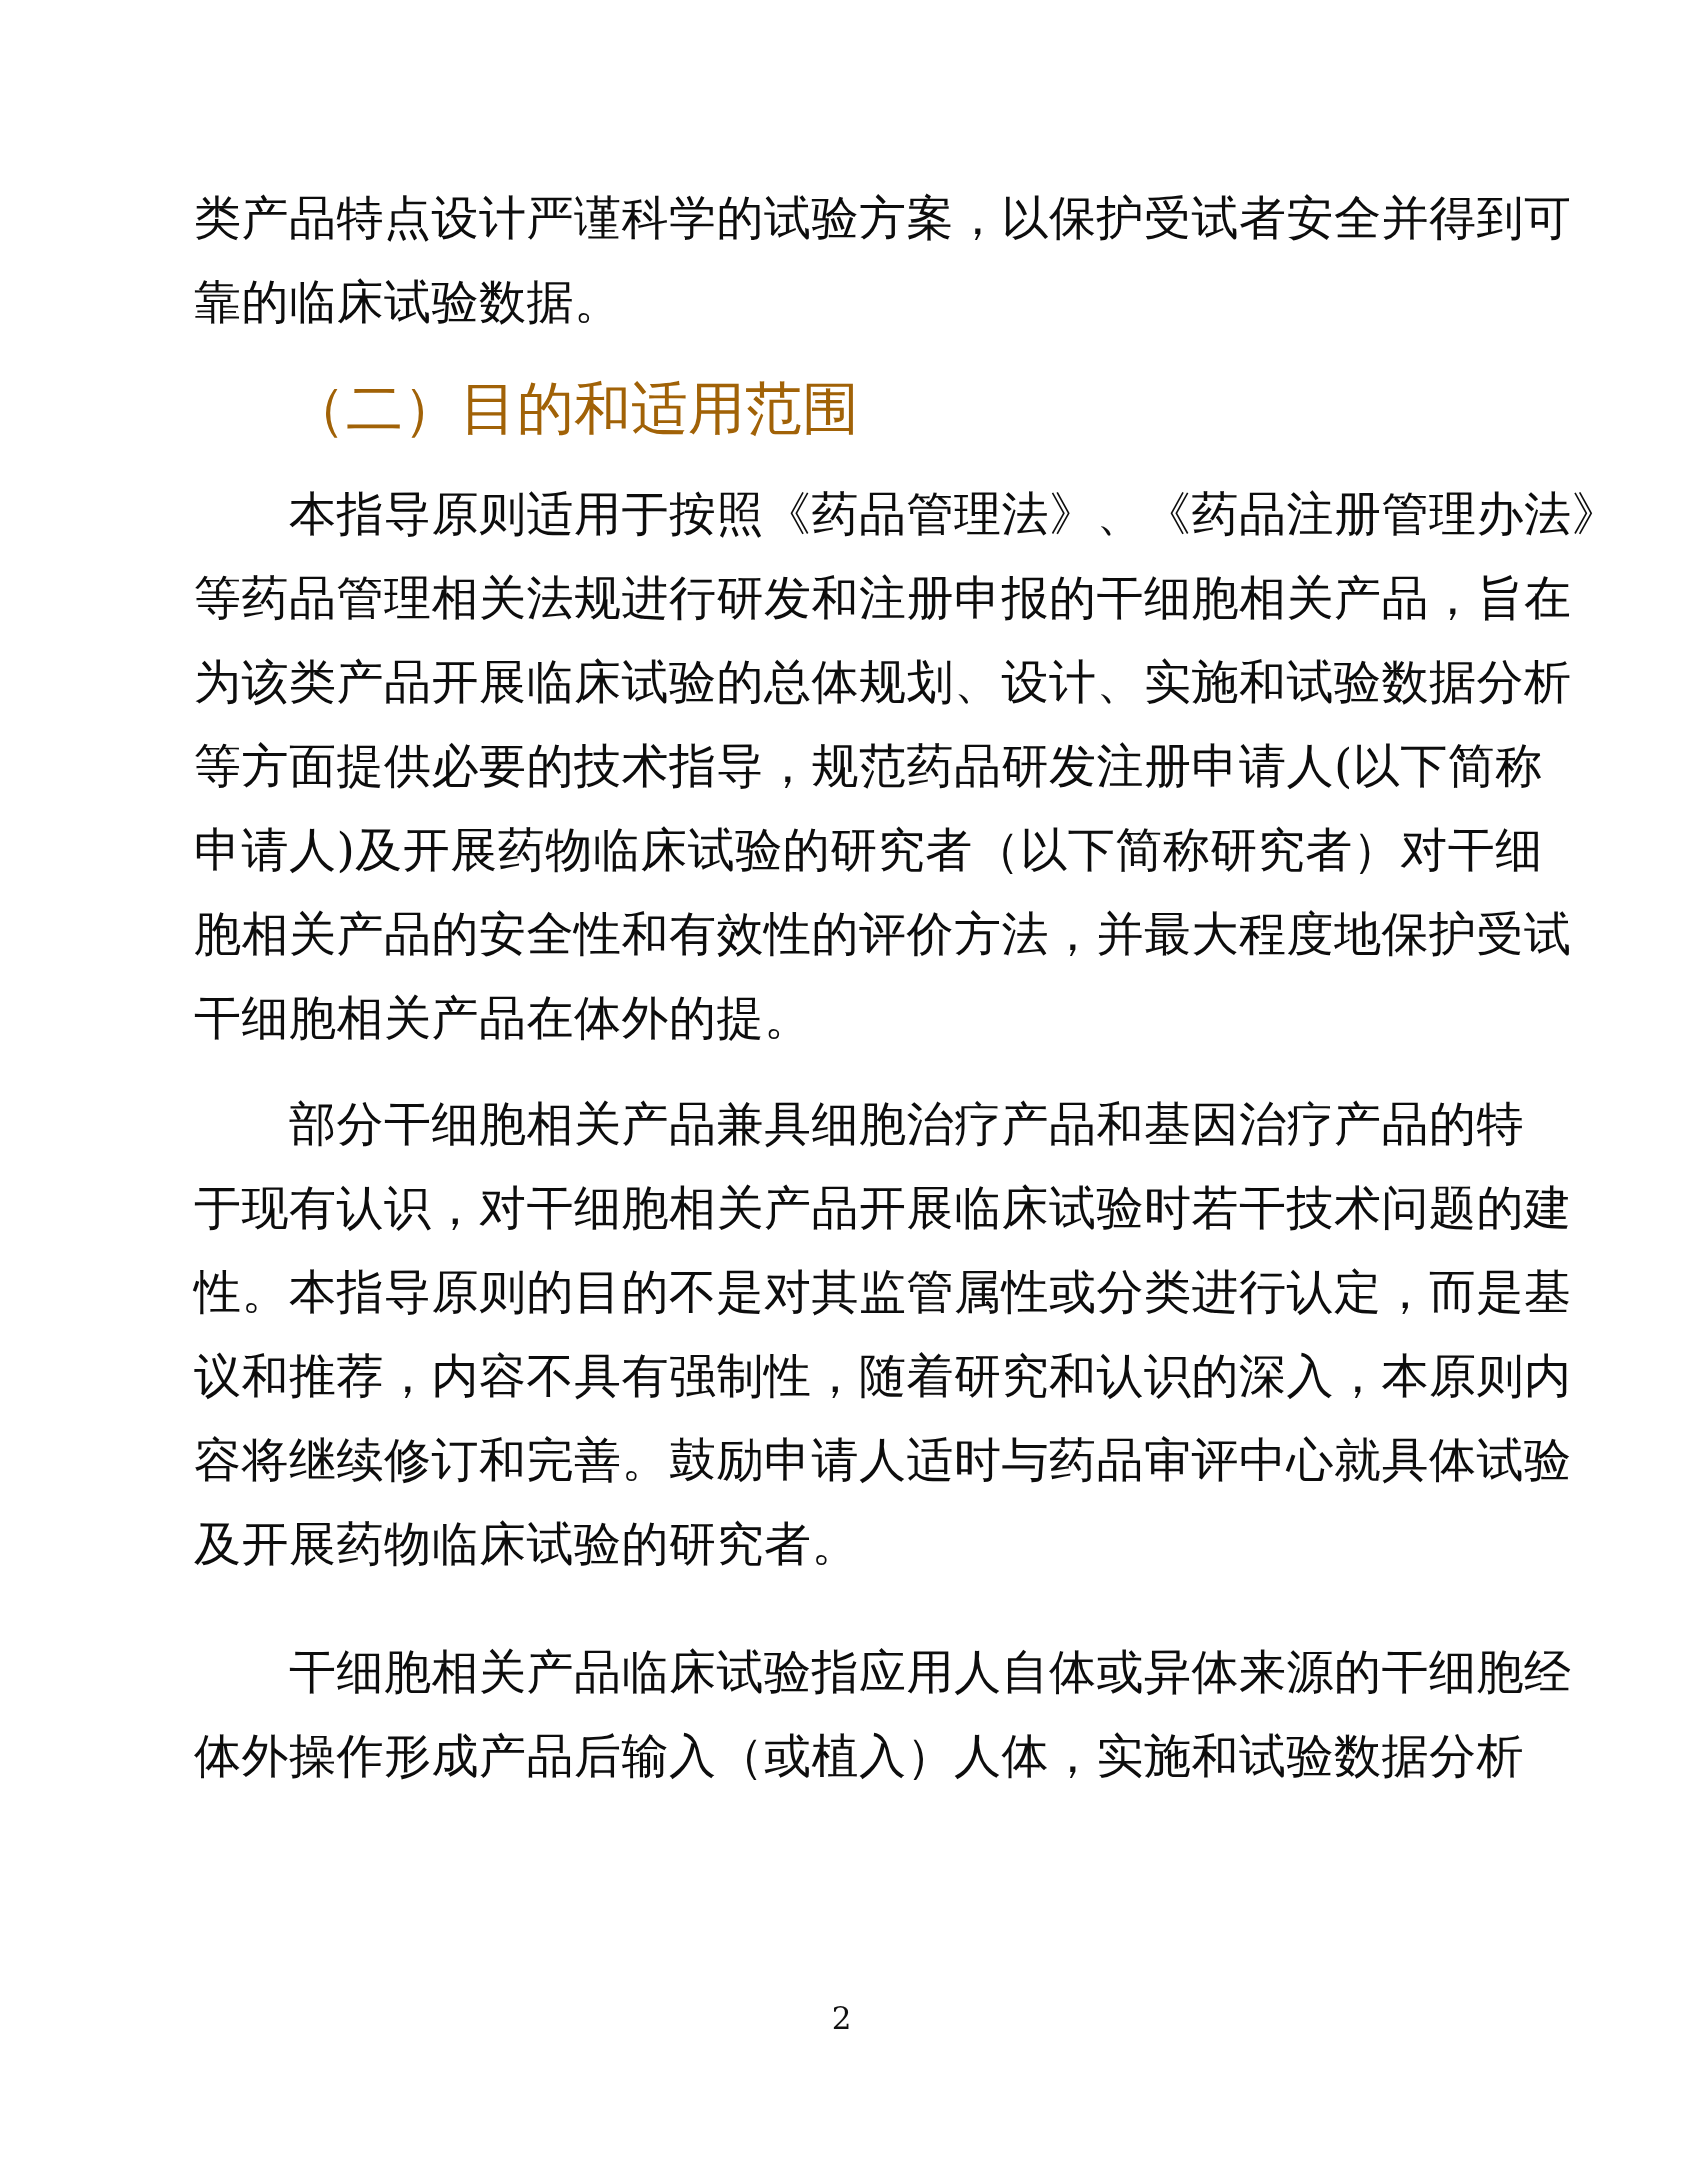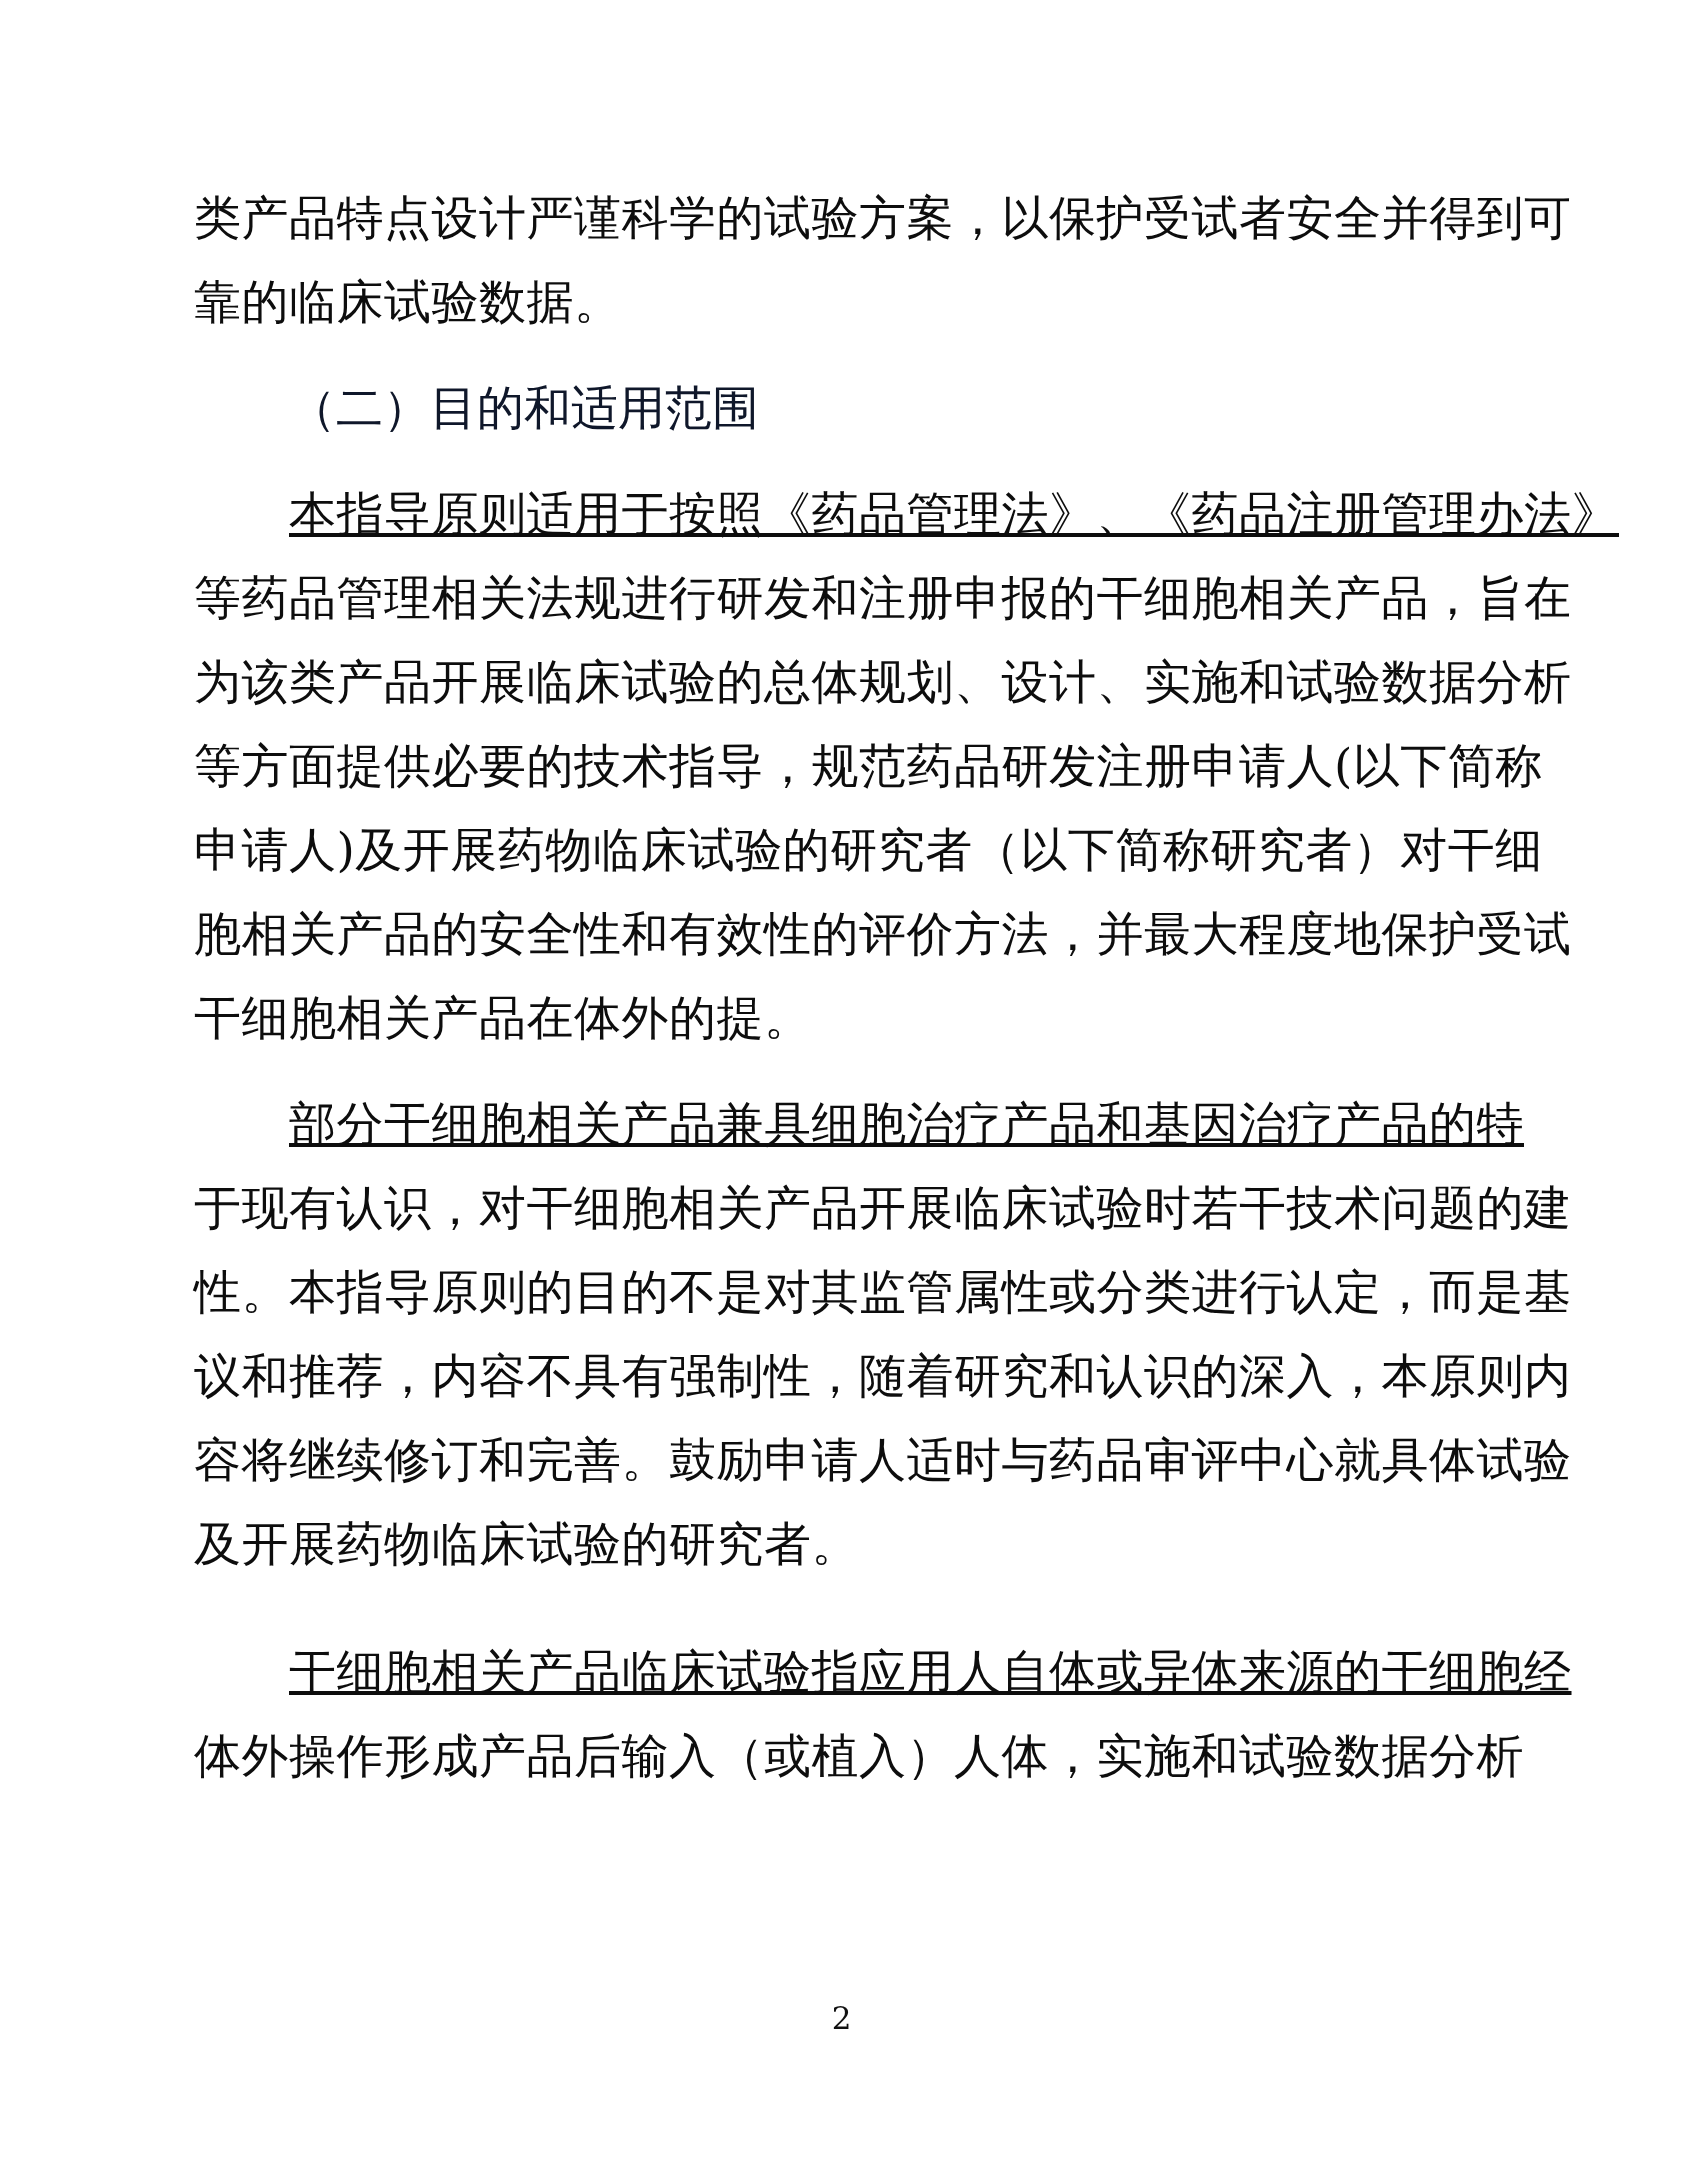--- a/index.html
+++ b/index.html
@@ -25,26 +25,25 @@
   .line {
     font-size: 47px;
     line-height: 84px;
     color: #0d0d0d;
     letter-spacing: 0.5px;
     white-space: pre;
     font-weight: 400;
   }
   .line.indent {
     text-indent: 95px;
-    text-decoration: underline;
   }
   .heading {
-    font-size: 47px;
+    font-size: 57px;
     line-height: 84px;
-    color: #0f172a;
+    color: #a16207;
     white-space: pre;
     text-indent: 95px;
     font-weight: 400;
   }
   .block-gap {
     height: 22px;
   }
   .pagenum {
     position: absolute;
     left: 0;

